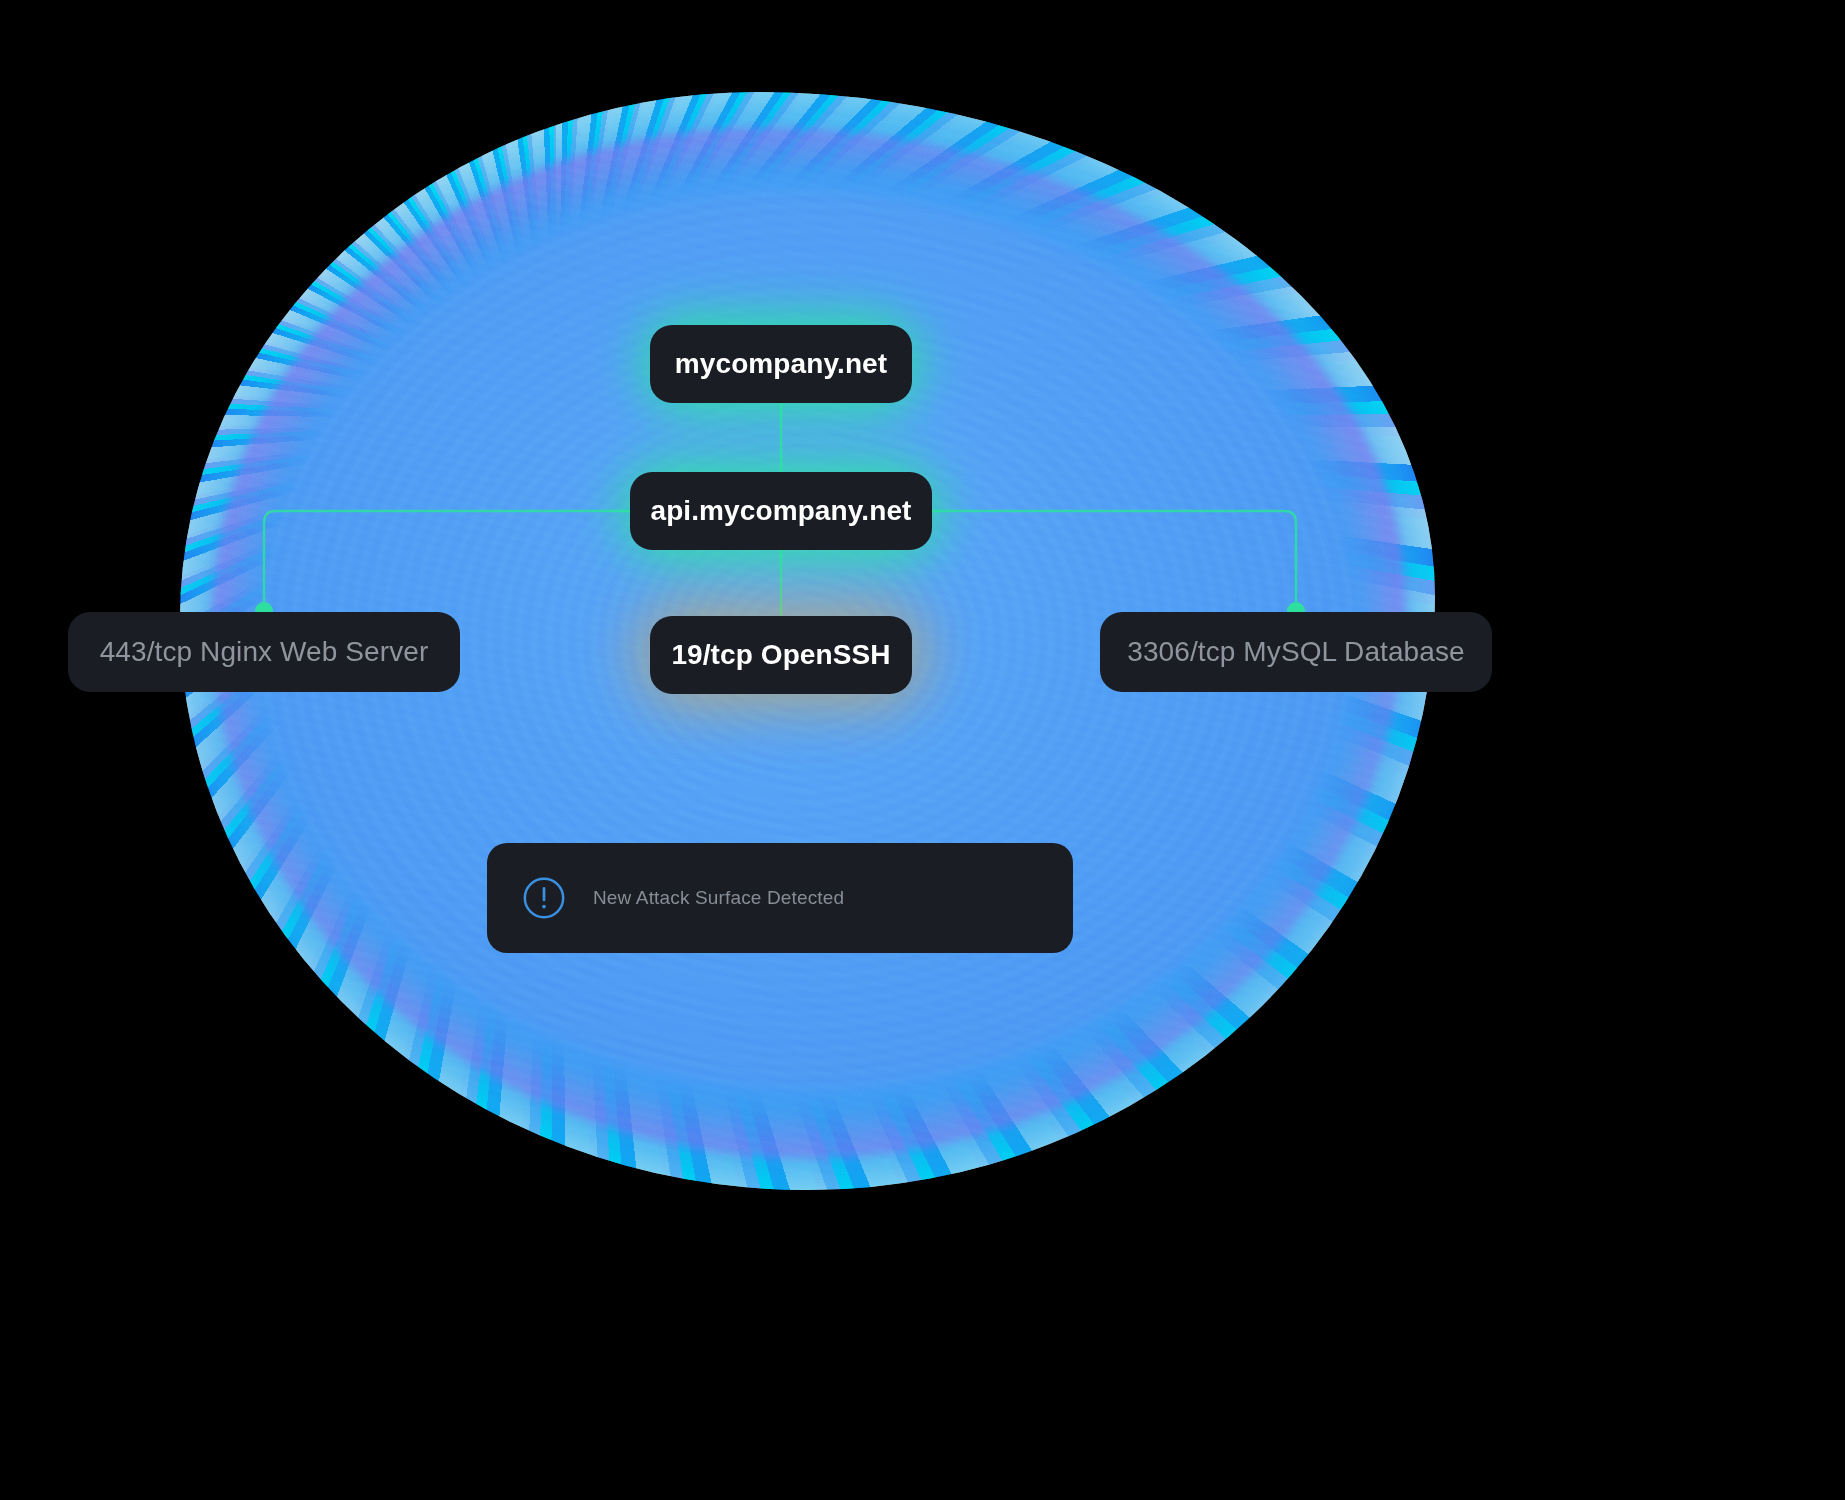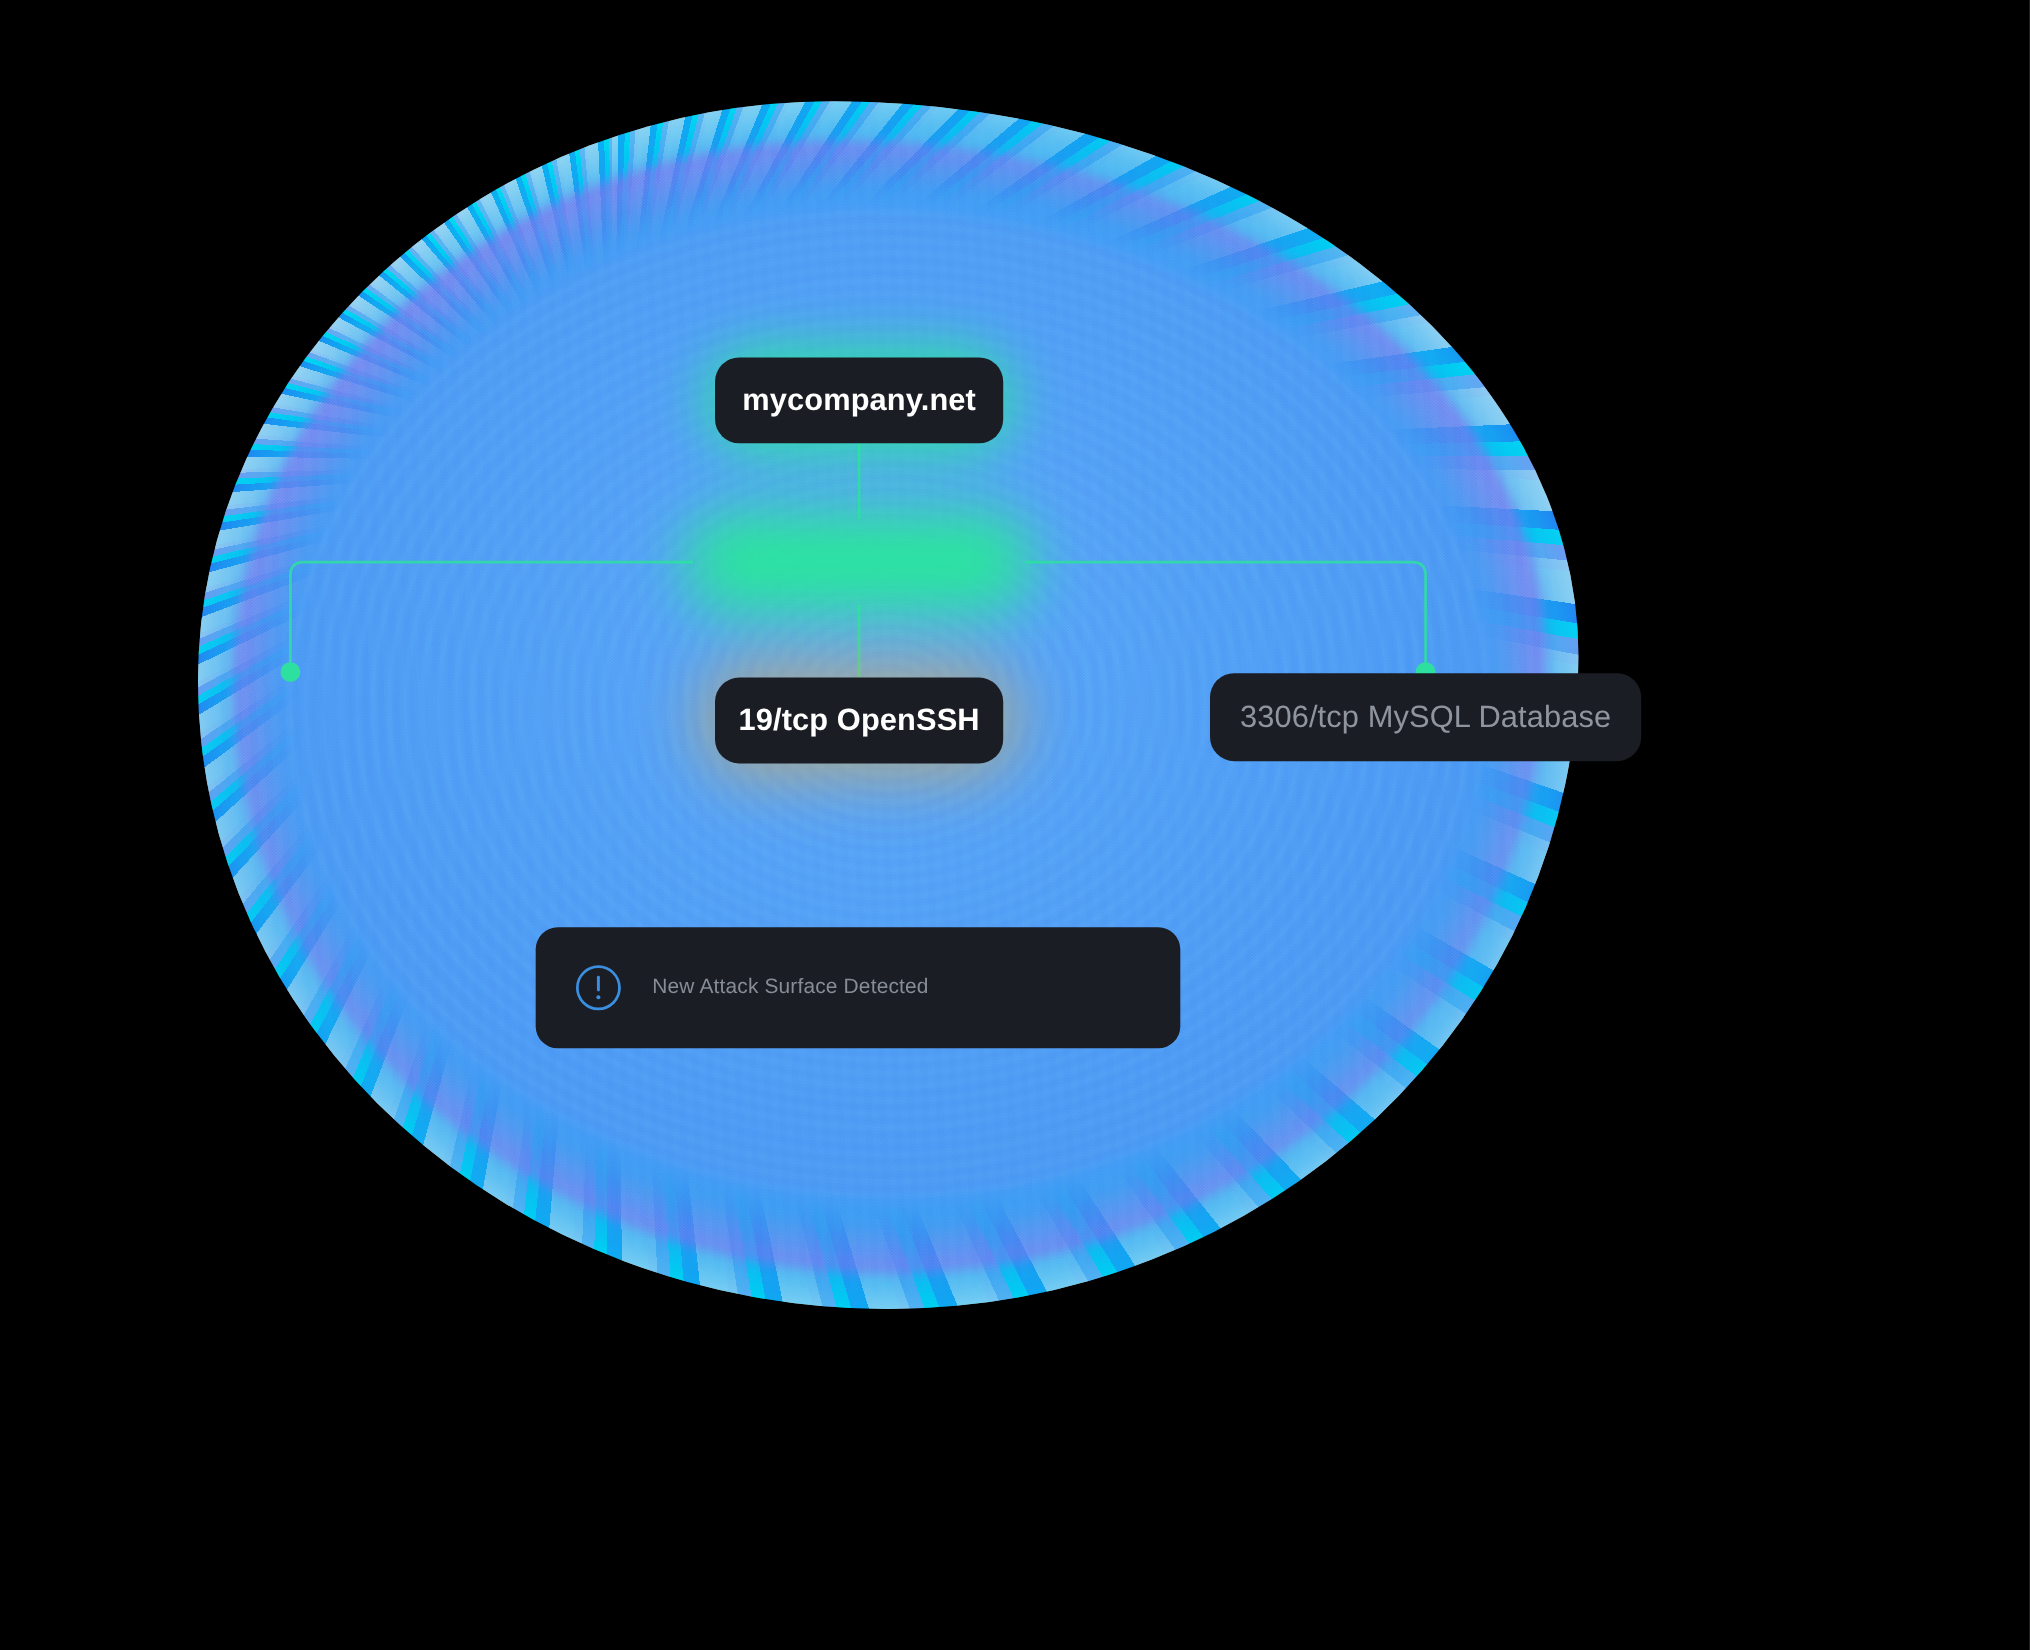--- a/index.html
+++ b/index.html
@@ -150,23 +150,25 @@
     <circle cx="264" cy="611" r="9" fill="#2ee0a0"></circle>
     <circle cx="1296" cy="611" r="9" fill="#2ee0a0"></circle>
   </svg>
 
   <div class="glow glow-green" id="glow-root"></div>
   <div class="glow glow-green" id="glow-api"></div>
   <div class="glow glow-amber" id="glow-ssh"></div>
 
   <div class="node node-primary" id="node-root">mycompany.net</div>
 
+  <div class="node node-primary" id="node-api">api.mycompany.net</div>
 
   <div class="node node-primary" id="node-ssh">19/tcp OpenSSH</div>
 
+  <div class="node node-muted" id="node-nginx">443/tcp Nginx Web Server</div>
 
   <div class="node node-muted" id="node-mysql">3306/tcp MySQL Database</div>
 </div>
 
 <div id="toast">
   <svg id="alert-icon" viewBox="0 0 48 48" xmlns="http://www.w3.org/2000/svg">
     <circle cx="24" cy="24" r="20" stroke="#3b8fe0" stroke-width="2.6" fill="none"></circle>
     <rect x="22.6" y="12.5" width="2.8" height="15" rx="1.4" fill="#3b8fe0"></rect>
     <circle cx="24" cy="33" r="1.9" fill="#3b8fe0"></circle>
   </svg>

